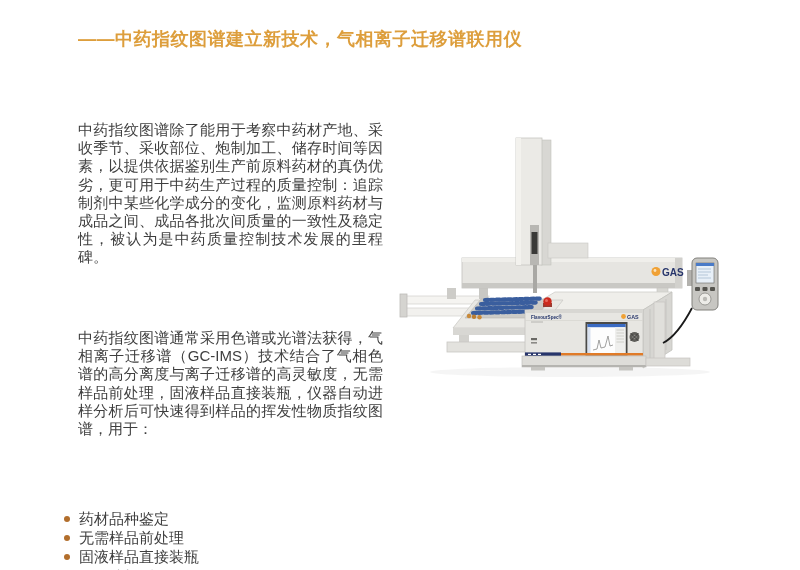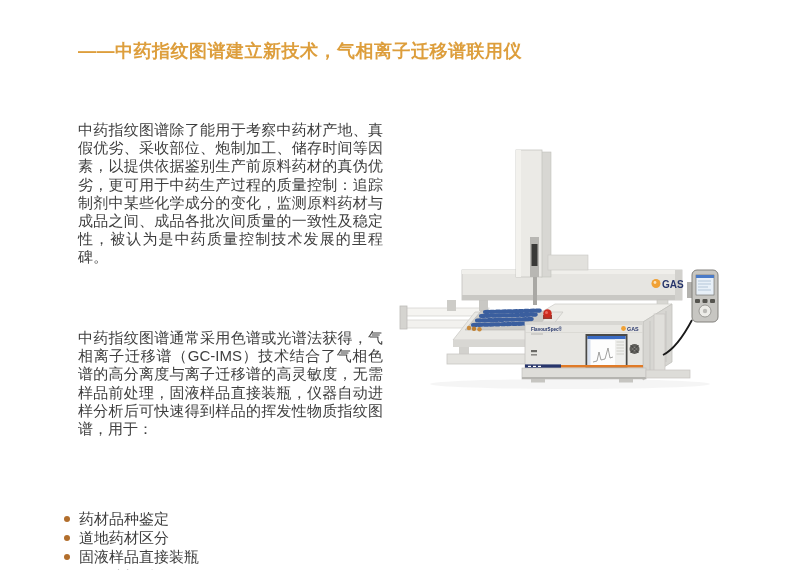--- a/index.html
+++ b/index.html
@@ -18,21 +18,21 @@
     position: absolute;
     left: 78px;
     color: #DD9E3C;
     font-size: 18px;
     font-weight: bold;
     letter-spacing: 0.5px;
     line-height: 22px;
     white-space: nowrap;
   }
   .title-line.l1 { top: 6px; font-size: 17px; }
-  .title-line.l2 { top: 40px; }
+  .title-line.l2 { top: 28px; }
 
   
   .para {
     position: absolute;
     left: 78px;
     width: 305px;
     color: #3E3E3E;
     font-size: 15px;
     line-height: 18.2px;
     text-align: justify;
@@ -58,45 +58,45 @@
   .app-list li::before {
     content: "";
     position: absolute;
     left: 0; top: 6.5px;
     width: 6px; height: 6px;
     border-radius: 50%;
     background: #B26E2C;
   }
 
   
-  .figure-wrap { position: absolute; left: 395px; top: 122px; width: 400px; height: 300px; }
+  .figure-wrap { position: absolute; left: 395px; top: 110px; width: 400px; height: 300px; }
   .fig-caption {
     position: absolute;
     left: 512px; top: 406px;
     color: #E0A446;
     font-size: 13.5px;
     white-space: nowrap;
   }
   .fig-caption sup { font-size: 8px; }
 
   svg text { font-family: "Liberation Sans", "DejaVu Sans", sans-serif; }
 </style>
 </head>
 <body>
 
 <div class="page">
 
   <h2 class="title-line l2">——中药指纹图谱建立新技术，气相离子迁移谱联用仪</h2>
 
-  <p class="para p1">中药指纹图谱除了能用于考察中药材产地、真假优劣、采收部位、炮制加工、储存时间等因素，以提供依据鉴别生产前原料药材的真伪优劣，更可用于中药生产过程的质量控制：追踪制剂中某些化学成分的变化，监测原料药材与成品之间、成品各批次间质量的一致性及稳定性，被认为是中药质量控制技术发展的里程碑。</p>
+  <p class="para p1">中药指纹图谱除了能用于考察中药材产地、采收季节、采收部位、炮制加工、储存时间等因素，以提供依据鉴别生产前原料药材的真伪优劣，更可用于中药生产过程的质量控制：追踪制剂中某些化学成分的变化，监测原料药材与成品之间、成品各批次间质量的一致性及稳定性，被认为是中药质量控制技术发展的里程碑。</p>
   <p class="para p2">中药指纹图谱通常采用色谱或光谱法获得，气相离子迁移谱（GC-IMS）技术结合了气相色谱的高分离度与离子迁移谱的高灵敏度，无需样品前处理，固液样品直接装瓶，仪器自动进样分析后可快速得到样品的挥发性物质指纹图谱，用于：</p>
 
   <ul class="app-list">
     <li>药材品种鉴定</li>
-    <li>道地药材区分</li>
+    <li>无需样品前处理</li>
     <li>固液样品直接装瓶</li>
     <li>挥发油检测</li>
     <li>真假优劣</li>
   </ul>
 
   <div class="figure-wrap">
     <svg width="400" height="300" viewBox="0 0 400 300">
 
       <ellipse cx="175" cy="262" rx="140" ry="5" fill="#000000" opacity="0.04"></ellipse>
 

